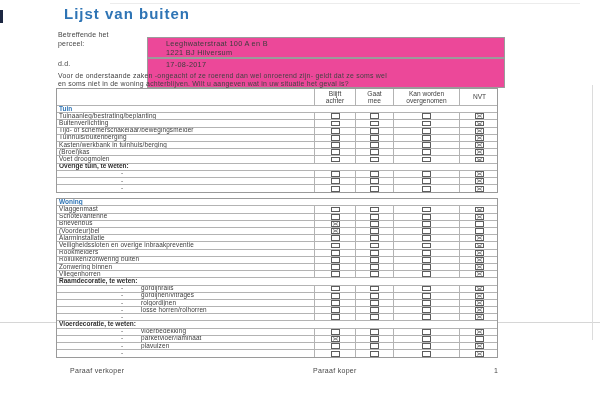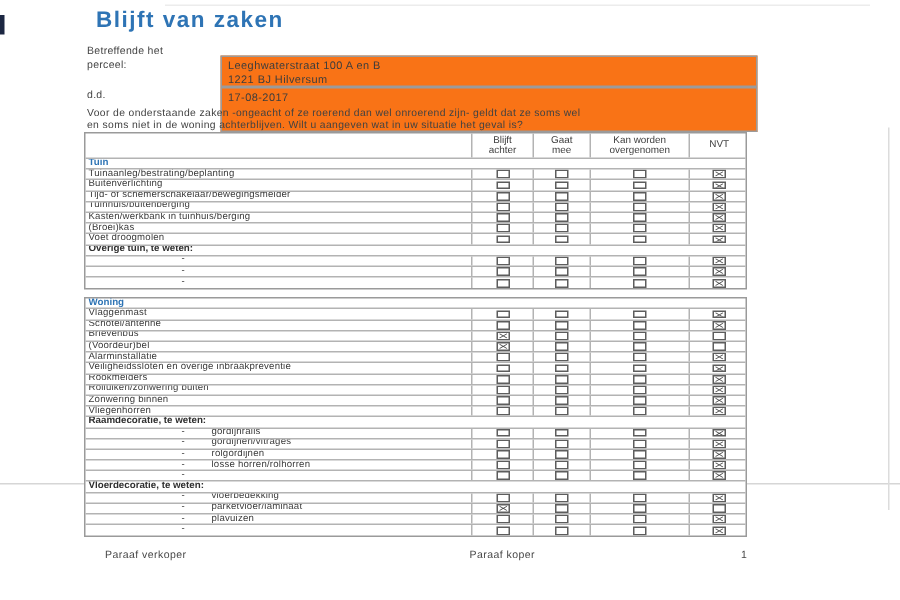--- a/index.html
+++ b/index.html
@@ -18,21 +18,21 @@
 
   .title{position:absolute; left:64px; top:5px; font-size:15px; font-weight:bold;
          color:var(--accent); letter-spacing:1px;}
 
   .flabel{position:absolute; font-size:7px; color:#454545; letter-spacing:.2px;}
   #betreffende{left:58px; top:31px;}
   #perceel-label{left:58px; top:40px;}
   #dd-label{left:58px; top:60px;}
 
   .fieldbox{position:absolute; left:147px; width:358px; border:1px solid #9b9b9b;
-            background:#f97316; font-size:7.3px; color:#3d3d3d; padding:1px 4px;
+            background:#ec4899; font-size:7.3px; color:#3d3d3d; padding:1px 18px;
             letter-spacing:.3px;}
   #perceel-box{top:37px; height:21px; white-space:pre-line; line-height:9px;}
   #dd-box{top:58px; height:30px; line-height:9px;}
 
   #intro{position:absolute; left:58px; top:72px; width:520px; font-size:6.9px;
          line-height:7.6px; letter-spacing:.25px; white-space:pre-line; color:#424242;}
 
   
   #table-area{position:absolute; left:56px; top:88px; width:442px;}
   .tblock{border:1px solid var(--outer); background:#fff;}
@@ -64,21 +64,21 @@
 </style>
 </head>
 <body>
 
 <div id="doc">
   <div class="scan-mark"></div>
   <div class="top-noise"></div>
   <div class="fold-line"></div>
   <div class="page-edge"></div>
 
-  <div class="title">Blijft van zaken</div>
+  <div class="title">Lijst van buiten</div>
 
   <div class="flabel" id="betreffende">Betreffende het</div>
   <div class="flabel" id="perceel-label">perceel:</div>
   <div class="fieldbox" id="perceel-box">Leeghwaterstraat 100 A en B
 1221 BJ  Hilversum</div>
 
   <div class="flabel" id="dd-label">d.d.</div>
   <div class="fieldbox" id="dd-box">17-08-2017</div>
 
   <div id="intro">Voor de onderstaande zaken -ongeacht of ze roerend dan wel onroerend zijn- geldt dat ze soms wel

